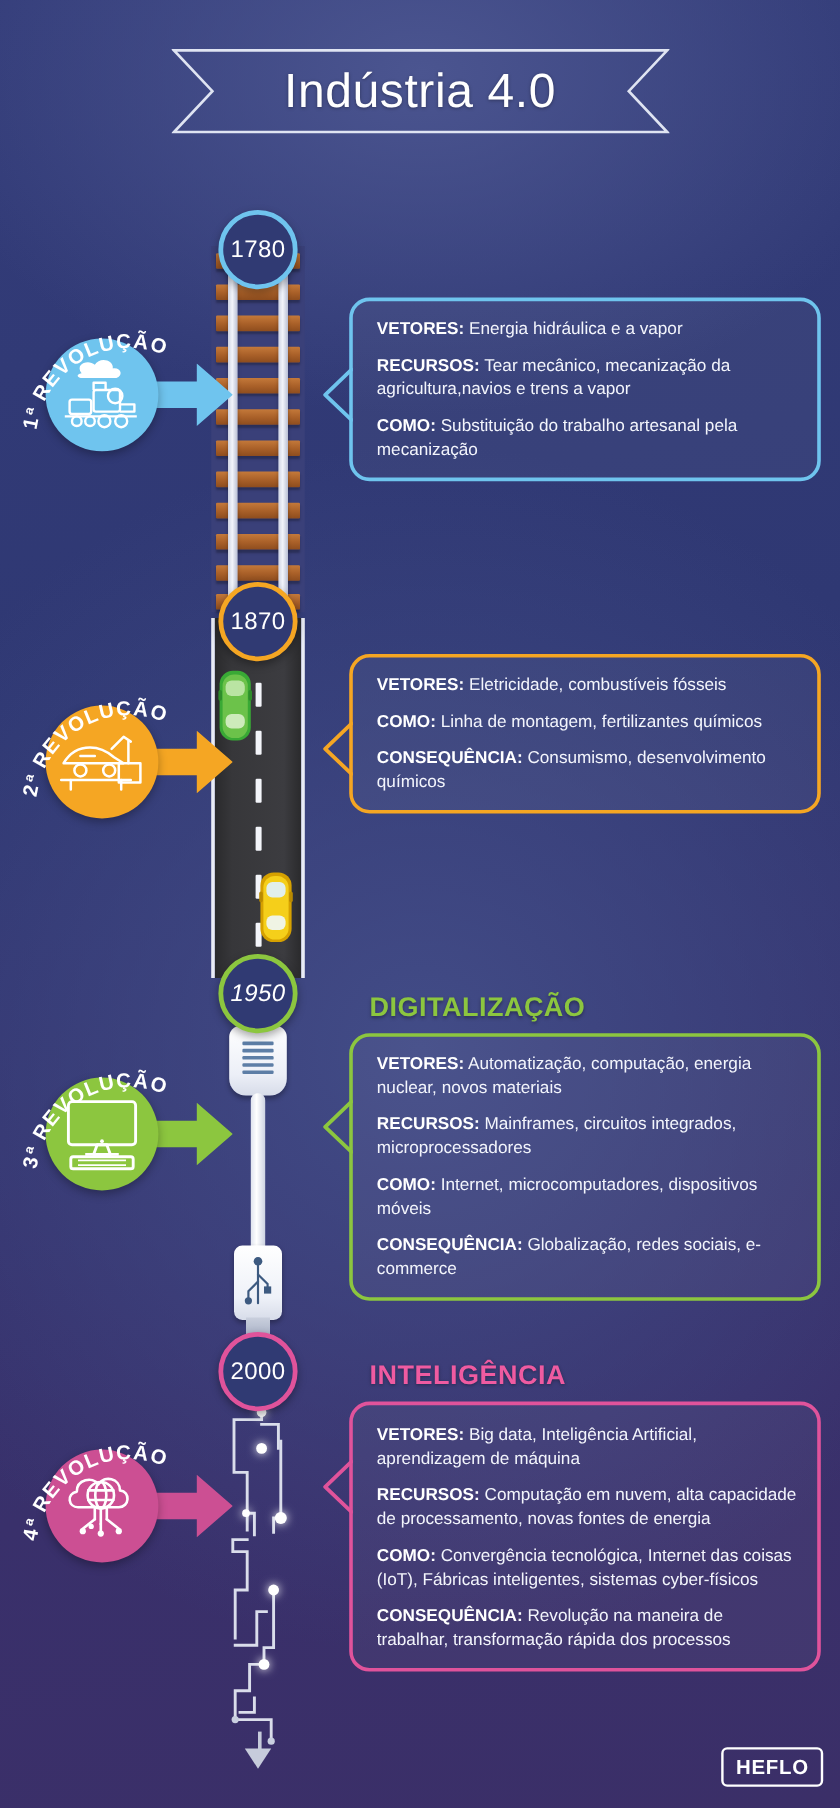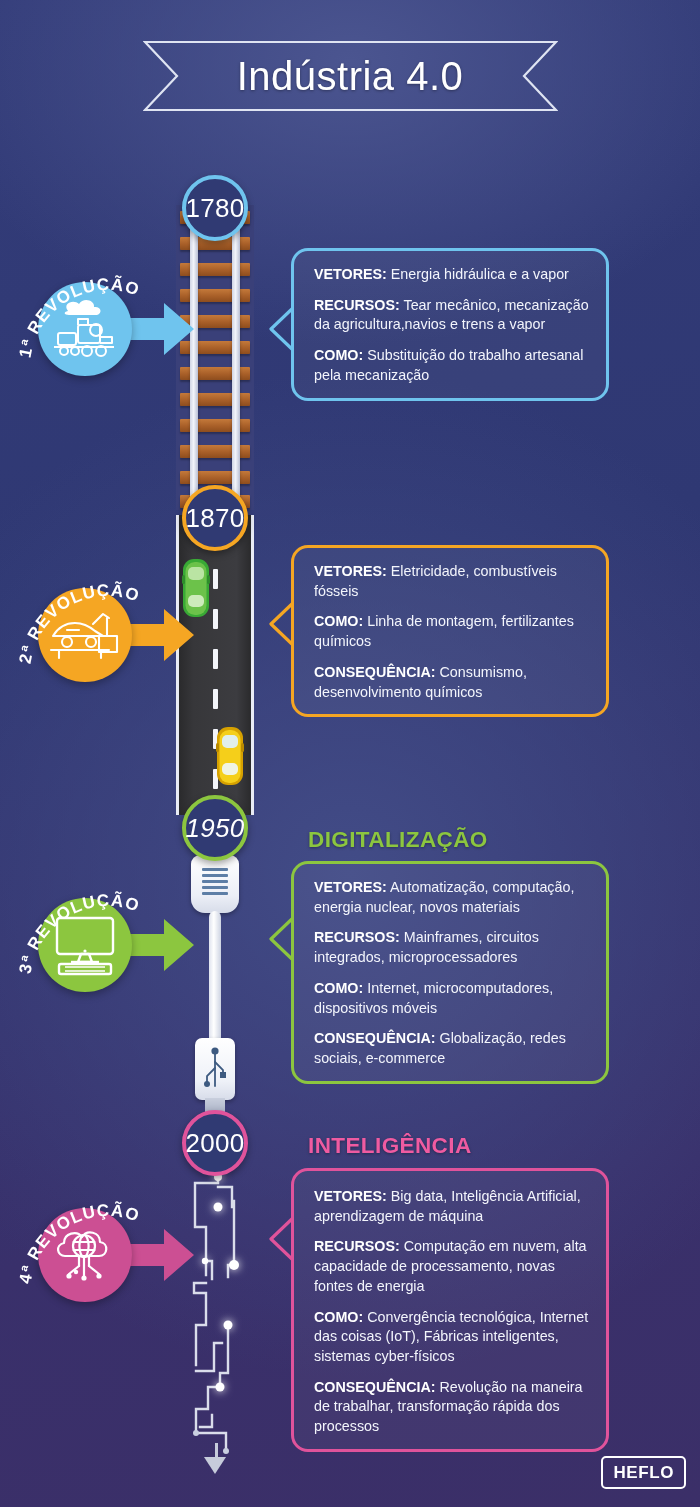--- a/index.html
+++ b/index.html
@@ -130,21 +130,21 @@
     position: absolute; left: 50%; margin-left: -1.5px;
     width: 3px; background: #c6cbdb;
   }
 
   
   .year {
     position: absolute; left: 182px;
     width: 66px; height: 66px; border-radius: 50%;
     background: #303a73;
     display: flex; align-items: center; justify-content: center;
-    font-size: 26px; color: #ffffff; letter-spacing: .3px;
+    font-size: 20px; color: #ffffff; letter-spacing: .3px;
     box-shadow: 0 3px 7px rgba(0,0,0,.35);
     z-index: 12;
   }
 
   
   .badge-block { position: absolute; left: 12px; width: 180px; height: 150px; z-index: 11; }
   .badge-arrow { position: absolute; top: 53px; left: 96px; z-index: 1; }
   .badge-circle {
     position: absolute; top: 32px; left: 26px;
     width: 94px; height: 94px; border-radius: 50%;
@@ -159,21 +159,21 @@
   }
 
   
   .section-head {
     position: absolute; left: 308px;
     font-size: 22.5px; font-weight: bold; letter-spacing: .4px;
     text-shadow: 0 1px 3px rgba(0,0,0,.35);
   }
 
   .panel {
-    position: absolute; left: 291px; width: 318px;
+    position: absolute; left: 291px; width: 393px;
     border-radius: 17px;
     border: 3px solid;
     background: rgba(255,255,255,.045);
     padding: 14px 17px 12px 20px;
     z-index: 6;
   }
   .panel-beak { position: absolute; z-index: 7; }
 
   .row { margin-bottom: 11px; font-size: 14.3px; line-height: 1.38; color: #f3f5fc; }
   .row:last-child { margin-bottom: 0; }

